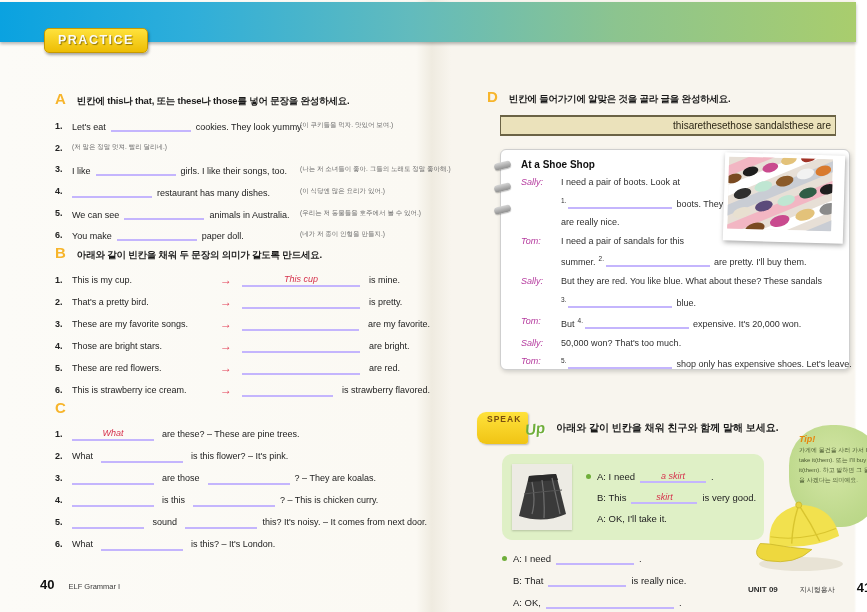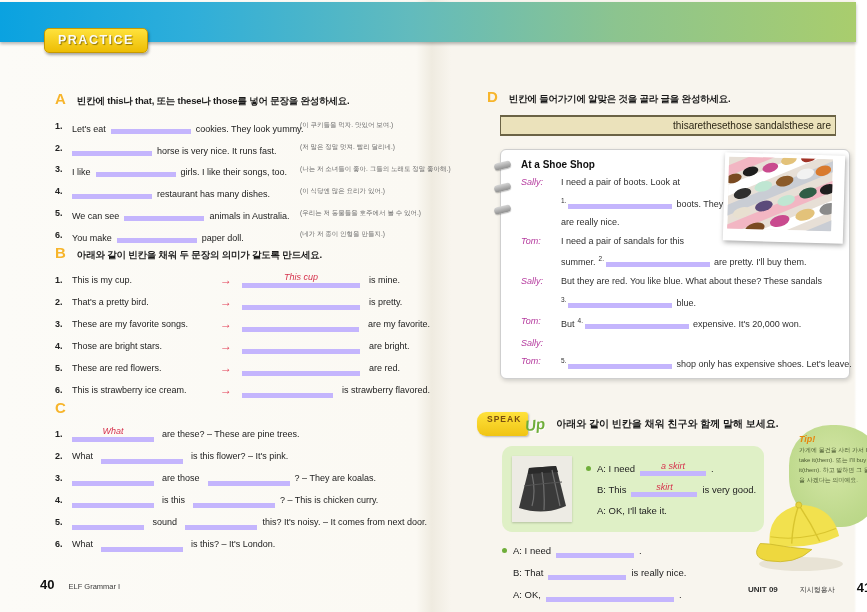--- a/index.html
+++ b/index.html
@@ -20,21 +20,21 @@
     border:1px solid #c79a00;border-radius:5px;padding:4px 13px 5px 13px;
     color:#fbfbf6;font-weight:bold;font-size:12.5px;letter-spacing:1.5px;
     text-shadow:1px 1px 1px #8f7400;box-shadow:1px 2px 3px rgba(0,0,0,.35);cursor:default;}
   
   .section{position:absolute;left:55px;width:375px;}
   .sec-head{display:flex;align-items:baseline;gap:11px;}
   .sec-letter{color:#f7b52c;font-weight:bold;font-size:15px;}
   .sec-title{font-size:9.5px;font-weight:bold;color:#1b1b1b;letter-spacing:-.2px;}
   .rows{margin-top:7px;}
   .num{width:17px;font-weight:bold;font-size:9px;color:#222;flex-shrink:0;}
-  .blank{display:inline-block;border-bottom:5px solid #c4b5fd;height:11px;vertical-align:-2px;margin:0 5px;}
+  .blank{display:inline-block;border-bottom:2px solid #c4b5fd;height:11px;vertical-align:-2px;margin:0 5px;}
   .red-ans{color:#d6324d;font-style:italic;font-size:9px;display:inline-block;width:100%;text-align:center;line-height:11px;}
   
   .rowA{display:flex;align-items:center;height:21.8px;font-size:9px;color:#222;white-space:nowrap;}
   .sentA{width:228px;flex-shrink:0;}
   .blankA{width:80px;}
   .noteA{font-size:6.5px;color:#6b6b6b;white-space:nowrap;}
   
   .rowB{display:flex;align-items:center;height:22px;font-size:9px;color:#222;white-space:nowrap;}
   .bleft{width:148px;flex-shrink:0;}
   .barrow{color:#e23a52;font-size:12px;width:20px;flex-shrink:0;}
@@ -51,38 +51,38 @@
   .footer-right{position:absolute;left:748px;top:580px;display:flex;align-items:baseline;gap:22px;white-space:nowrap;}
   .unitlbl{font-size:8px;font-weight:bold;color:#2e2e2e;}
   .unitkor{font-size:7px;color:#2e2e2e;}
   
   .secD{position:absolute;left:487px;top:88px;width:352px;}
   .word-bank{margin:9px 0 0 13px;width:326px;display:flex;justify-content:flex-end;align-items:center;
     background:#ebe2bb;border:1px solid #6b6345;border-top-width:2px;border-bottom-width:2px;
     padding:3px 4px;font-family:Liberation Sans, sans-serif;font-size:10px;color:#2c2717;}
   .dialog-box{position:relative;margin:13px 0 0 13px;width:322px;height:196px;
     background:#ffffff;border:1px solid #cfcfcf;border-radius:6px;
-    box-shadow:1px 2px 4px rgba(0,0,0,.16);padding:9px 6px 23px 20px;}
+    box-shadow:1px 2px 4px rgba(0,0,0,.16);padding:9px 6px 14px 20px;}
   .clip{position:absolute;left:-7px;width:17px;height:7px;border-radius:4px;
     background:linear-gradient(#d6d6d6,#8f8f8f);transform:rotate(-14deg);box-shadow:0 1px 1px rgba(0,0,0,.25);}
   .clip1{top:12px}.clip2{top:34px}.clip3{top:56px}
   .dlg-title{font-size:10px;font-weight:bold;color:#101010;margin-bottom:3px;}
   .dlg-row{display:flex;font-size:9px;line-height:18.6px;color:#303030;white-space:nowrap;font-family:Liberation Sans, sans-serif;}
   .dlg-speaker{width:40px;flex-shrink:0;color:#b53a9e;font-style:italic;}
   .dlg-num{font-size:6.5px;vertical-align:4px;margin-right:1px;}
   .blankD{width:104px;margin:0 4px 0 1px;}
   .dlg-pre{margin-right:3px;}
   .shoes-photo{position:absolute;right:5px;top:4px;width:112px;height:80px;background:#fff;padding:4px;
     box-shadow:1px 2px 5px rgba(0,0,0,.35);transform:rotate(1.6deg);}
   .shoes-photo svg{display:block;width:104px;height:72px;}
   
   .speakup{position:absolute;left:477px;top:412px;width:380px;}
   .su-head{display:flex;align-items:center;}
   .speak-pill{background:linear-gradient(#ffe23c,#f0c414);border-radius:9px 3px 3px 9px;
-    padding:2px 7px 12px 10px;font-size:8.5px;font-weight:bold;color:#7a4f10;letter-spacing:1px;
+    padding:2px 7px 20px 10px;font-size:8.5px;font-weight:bold;color:#7a4f10;letter-spacing:1px;
     box-shadow:1px 1px 2px rgba(0,0,0,.25);}
   .up-word{color:#6fae3a;font-weight:bold;font-size:15px;font-style:italic;margin-left:-3px;
     transform:rotate(-7deg);text-shadow:1px 1px 0 rgba(255,255,255,.9);}
   .su-title{margin-left:11px;font-size:10px;font-weight:bold;color:#1b1b1b;}
   .example-box{margin:10px 0 0 25px;width:262px;height:86px;background:#dff0c6;border-radius:10px;
     display:flex;align-items:center;padding:0 8px 0 10px;box-sizing:border-box;}
   .skirt-photo{width:60px;height:66px;background:#edebe4;box-shadow:0 1px 2px rgba(0,0,0,.2);flex-shrink:0;}
   .skirt-photo svg{display:block;width:60px;height:66px;}
   .ex-lines{margin-left:14px;font-size:9.5px;color:#222;}
   .su-row{display:flex;align-items:center;height:21px;white-space:nowrap;}
@@ -117,21 +117,20 @@
     <span class="sec-title">빈칸에 this나 that, 또는 these나 those를 넣어 문장을 완성하세요.</span>
   </div>
   <div class="rows">
     <div class="rowA">
       <span class="num">1.</span>
       <span class="sentA"><span>Let's eat</span><span class="blank blankA"></span><span>cookies. They look yummy.</span></span>
       <span class="noteA">(이 쿠키들을 먹자. 맛있어 보여.)</span>
     </div>
     <div class="rowA">
       <span class="num">2.</span>
-      <span class="sentA"><span></span><span class="blank blankA" style="margin-left:0;"></span><span>horse is very nice. It runs fast.</span></span>
       <span class="noteA">(저 말은 정말 멋져. 빨리 달리네.)</span>
     </div>
     <div class="rowA">
       <span class="num">3.</span>
       <span class="sentA"><span>I like</span><span class="blank blankA"></span><span>girls. I like their songs, too.</span></span>
       <span class="noteA">(나는 저 소녀들이 좋아. 그들의 노래도 정말 좋아해.)</span>
     </div>
     <div class="rowA">
       <span class="num">4.</span>
       <span class="sentA"><span></span><span class="blank blankA" style="margin-left:0;"></span><span>restaurant has many dishes.</span></span>
@@ -325,20 +324,21 @@
     <div class="dlg-row">
       <span class="dlg-speaker"></span>
       <span><span class="dlg-num">3.</span><span class="blank blankD"></span><span>blue.</span></span>
     </div>
     <div class="dlg-row">
       <span class="dlg-speaker">Tom:</span>
       <span><span class="dlg-pre">But</span><span class="dlg-num">4.</span><span class="blank blankD"></span><span>expensive. It's 20,000 won.</span></span>
     </div>
     <div class="dlg-row">
       <span class="dlg-speaker">Sally:</span>
+      <span>50,000 won? That's too much.</span>
     </div>
     <div class="dlg-row">
       <span class="dlg-speaker">Tom:</span>
       <span><span class="dlg-num">5.</span><span class="blank blankD"></span><span>shop only has expensive shoes. Let's leave.</span></span>
     </div>
   </div>
 </div>
 
 <div class="speakup">
   <div class="su-head">

